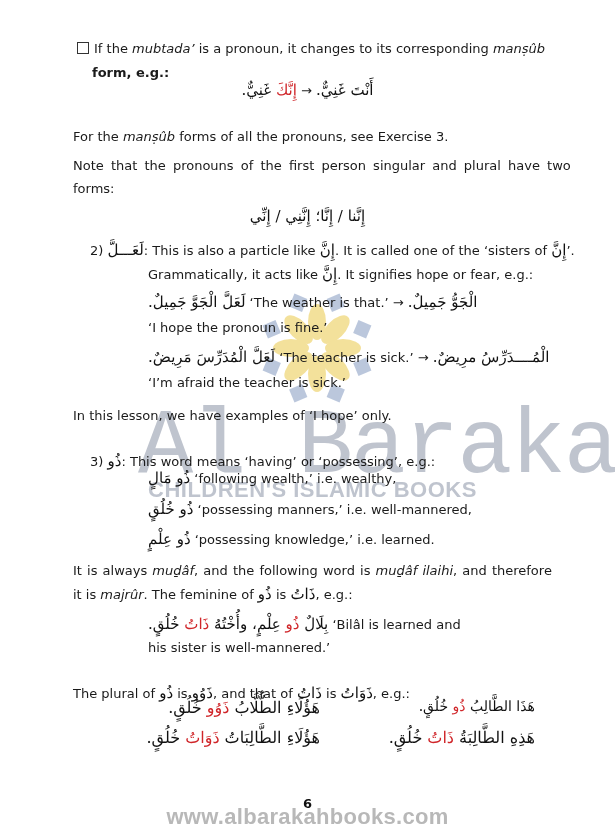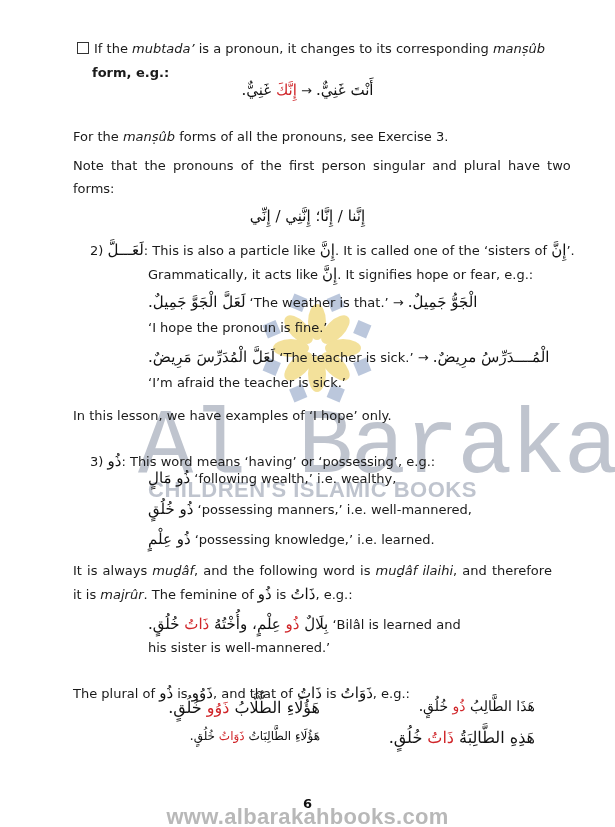--- a/index.html
+++ b/index.html
@@ -132,17 +132,17 @@
 <div class="abs" style="left:325px; top:698px; width:210px; text-align:right;">
   <span class="ar" style="font-size:14px;text-align:center;"><span>هَذَا الطَّالِبُ </span><span class="red">ذُو</span><span> خُلُقٍ.</span></span>
 </div>
 <div class="abs" style="left:120px; top:698px; width:200px; text-align:right;">
   <span class="ar" style="font-size:16px;"><span>هَؤُلَاءِ الطُّلَّابُ </span><span class="red">ذَوُو</span><span> خُلُقٍ.</span></span>
 </div>
 <div class="abs" style="left:325px; top:728px; width:210px; text-align:right;">
   <span class="ar" style="font-size:16px;"><span>هَذِهِ الطَّالِبَةُ </span><span class="red">ذَاتُ</span><span> خُلُقٍ.</span></span>
 </div>
 <div class="abs" style="left:120px; top:728px; width:200px; text-align:right;">
-  <span class="ar" style="font-size:12px;"><span>هَؤُلَاءِ الطَّالِبَاتُ </span><span class="red">ذَوَاتُ</span><span> خُلُقٍ.</span></span>
+  <span class="ar" style="font-size:16px;"><span>هَؤُلَاءِ الطَّالِبَاتُ </span><span class="red">ذَوَاتُ</span><span> خُلُقٍ.</span></span>
 </div>
 
 <div class="abs center pagenum" style="top:796px;">6</div>
 <div class="abs center url" style="top:804px;">www.albarakahbooks.com</div>
 
 </body></html>

